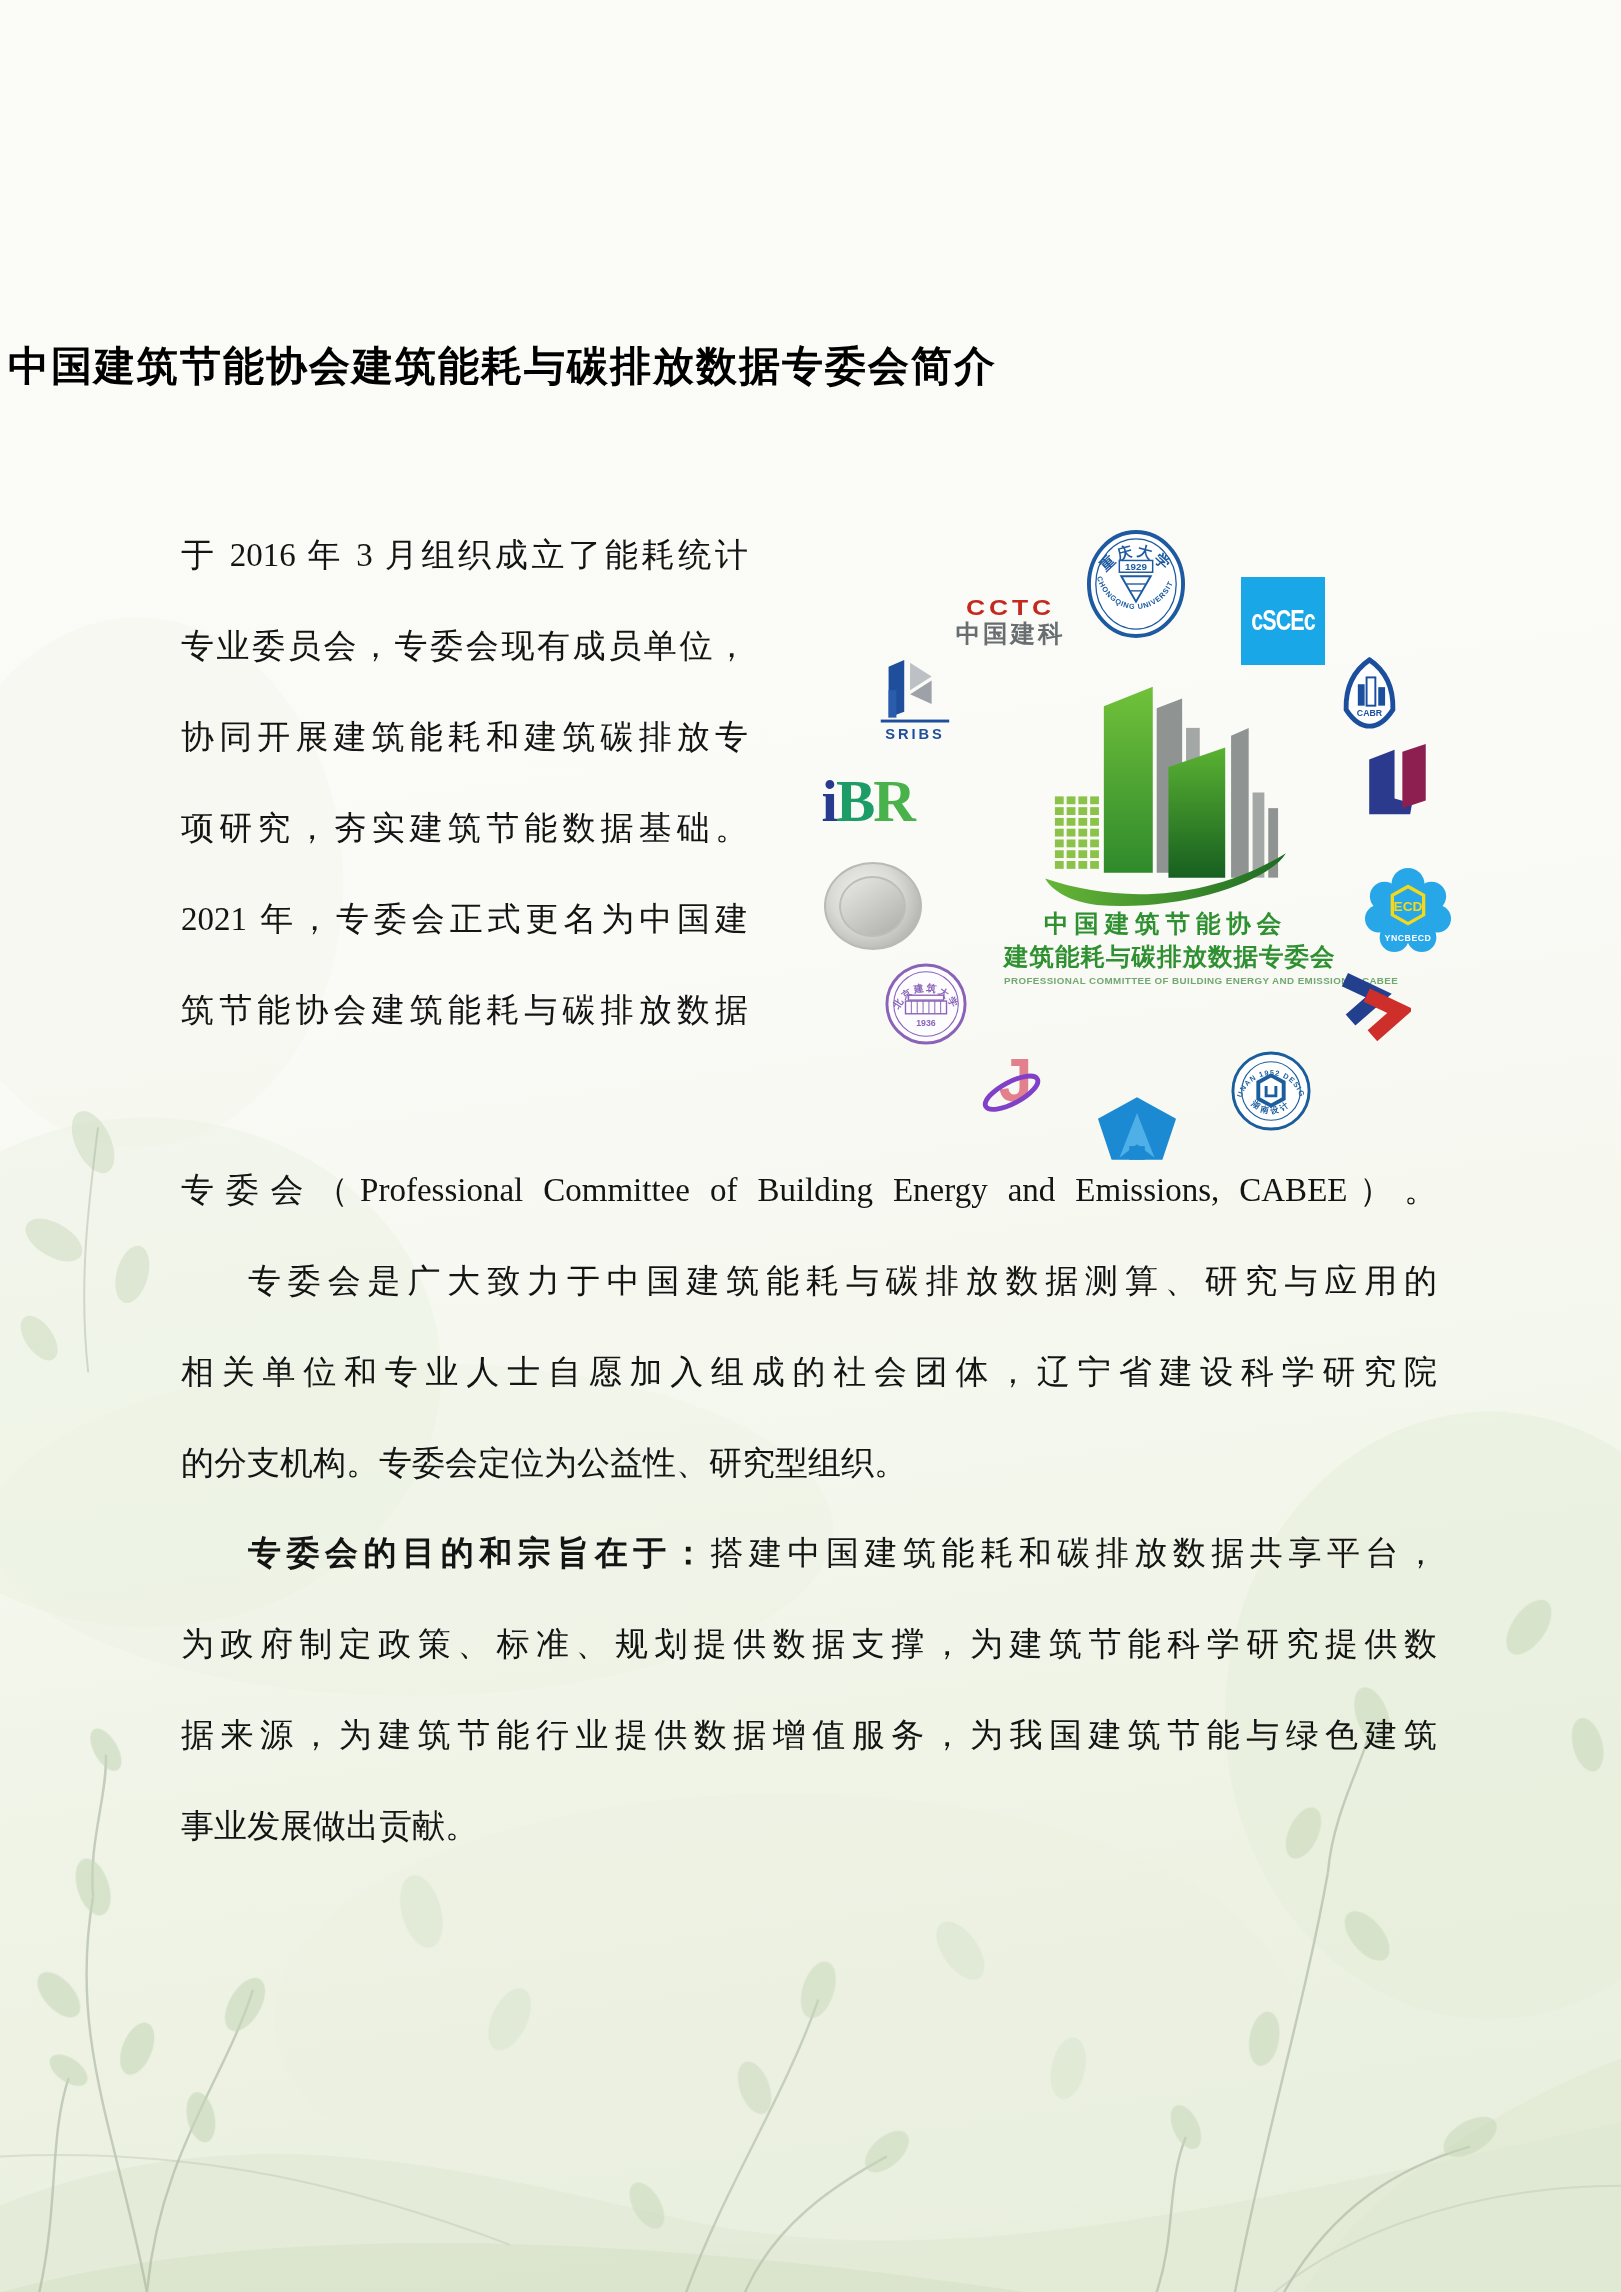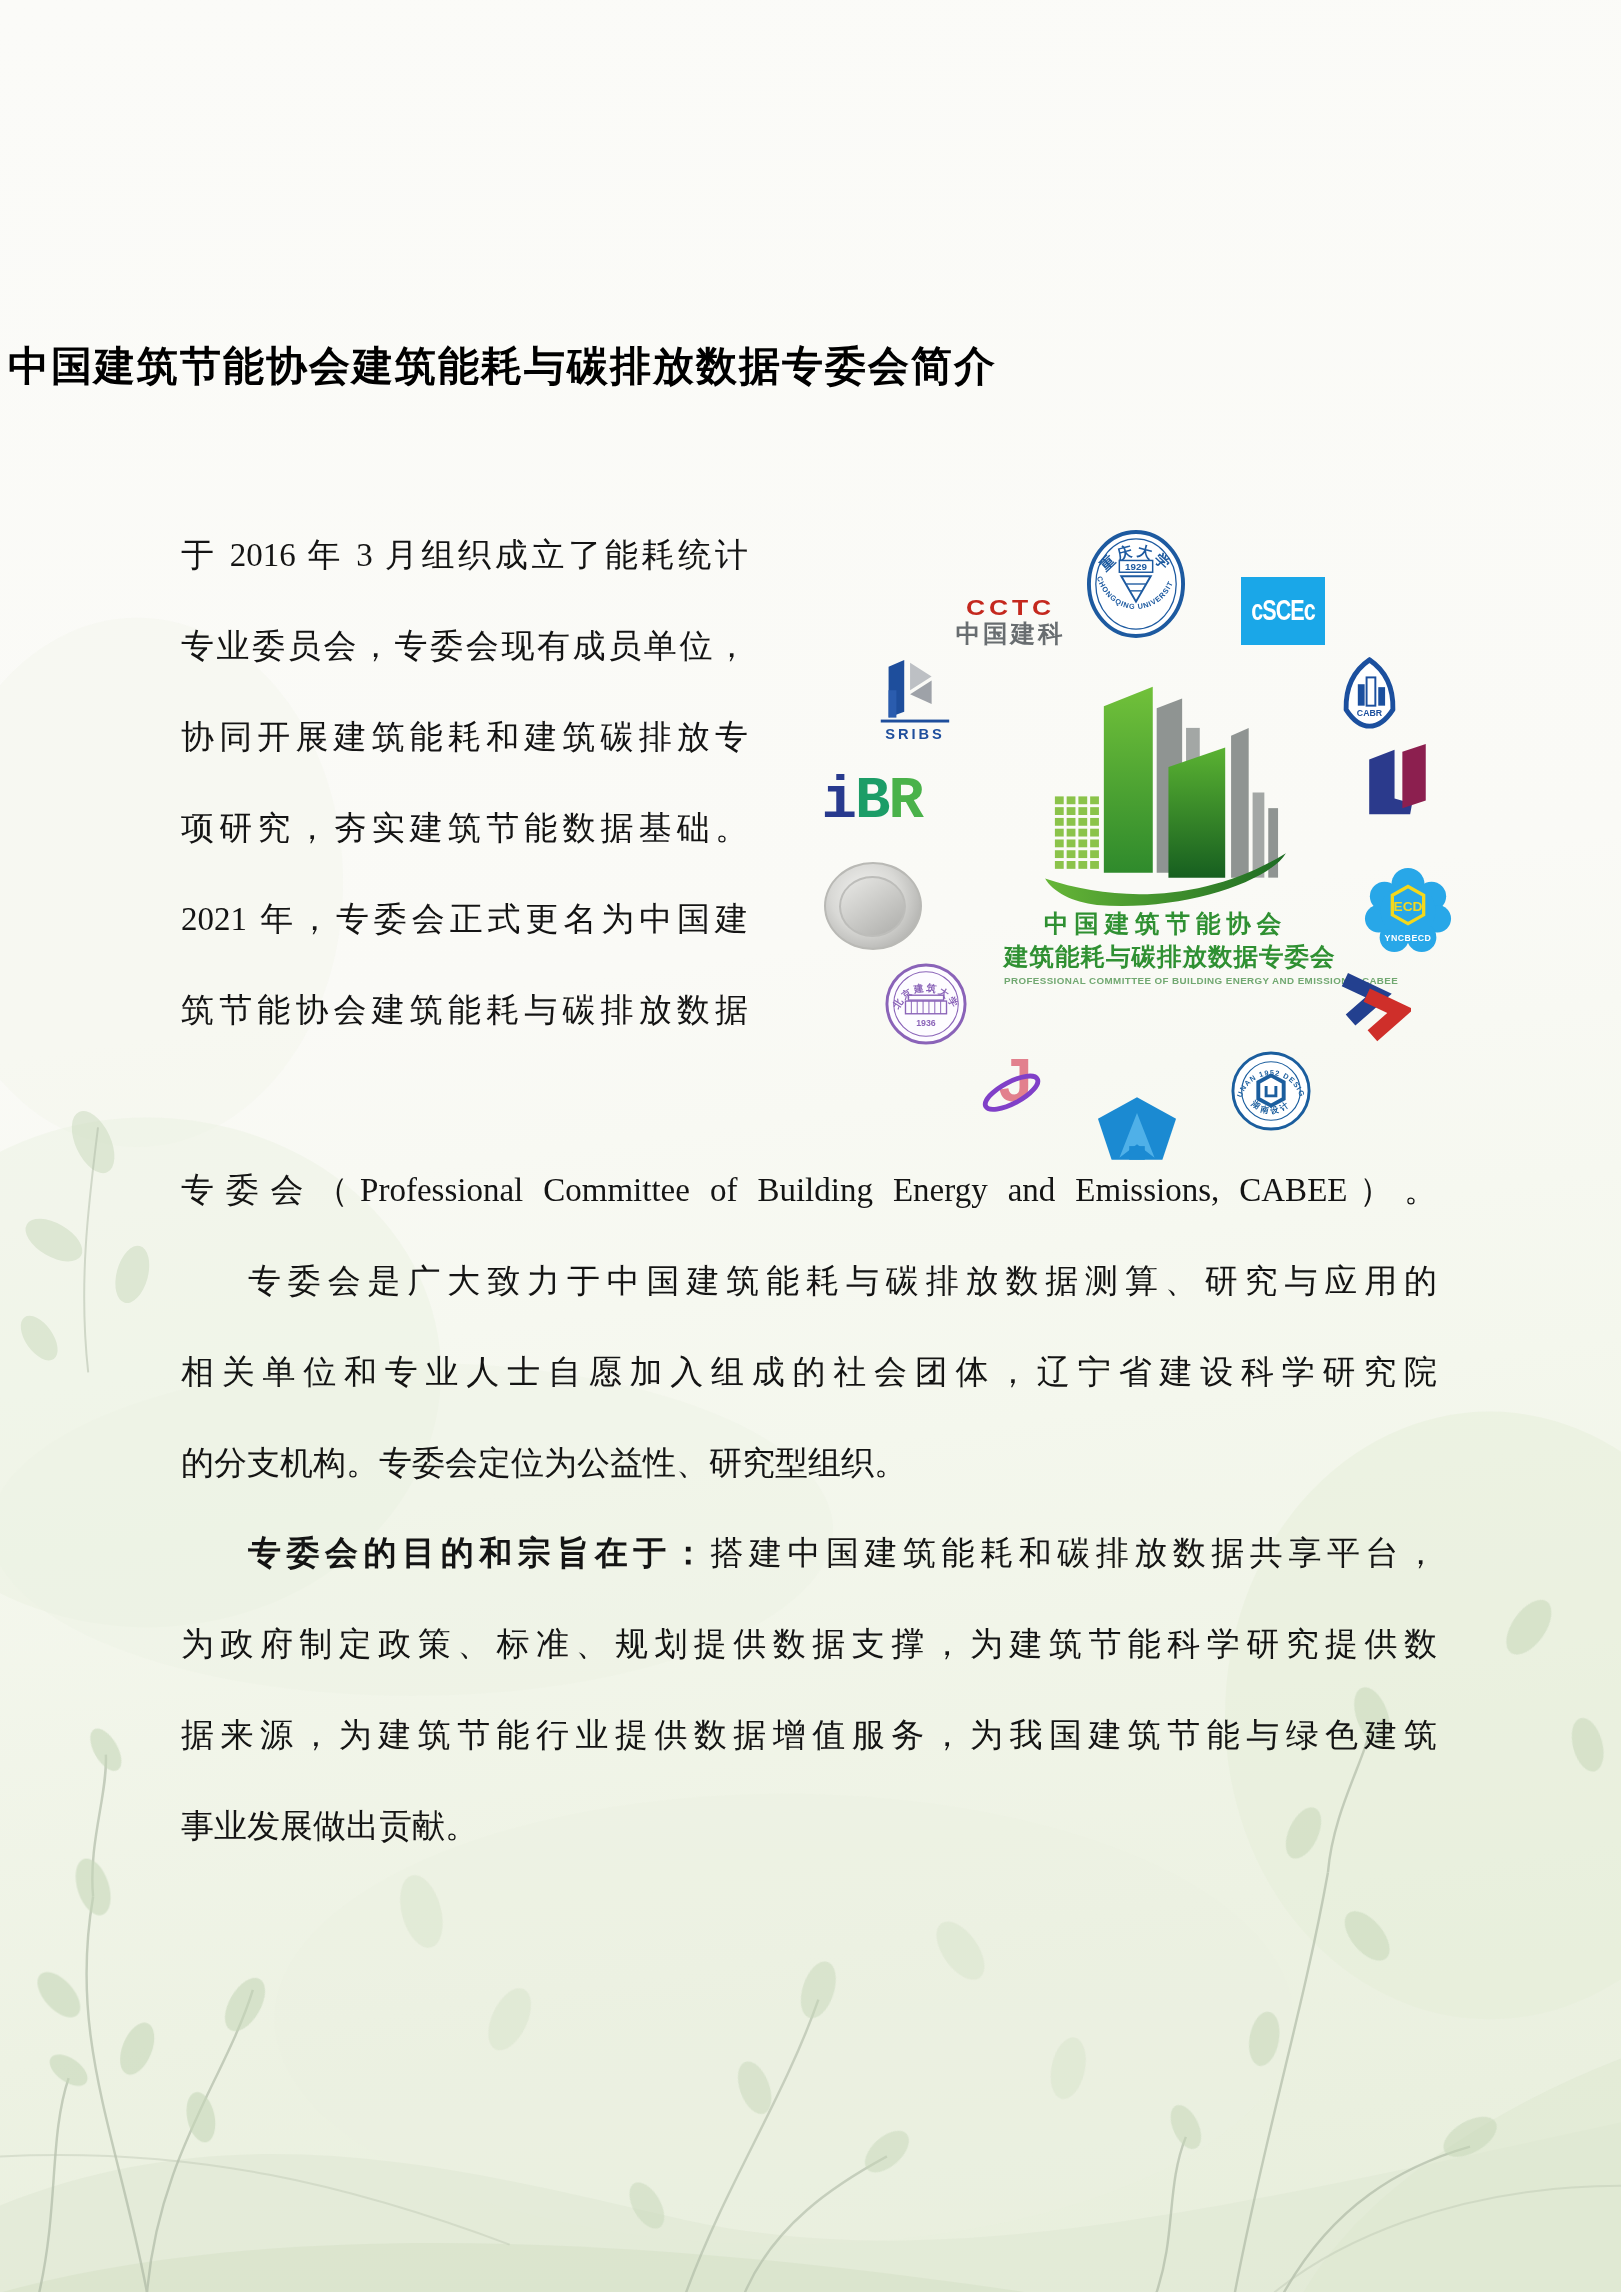--- a/index.html
+++ b/index.html
@@ -45,25 +45,25 @@
   #central .cn1{font-family:"Liberation Sans","DejaVu Sans",sans-serif;font-weight:700;color:#2f9032;font-size:24.5px;letter-spacing:5.9px;line-height:33px;white-space:nowrap;}
   #central .cn2{font-family:"Liberation Sans","DejaVu Sans",sans-serif;font-weight:700;color:#2f9032;font-size:24.5px;letter-spacing:1px;line-height:33px;white-space:nowrap;}
   #central .en{font-family:"Liberation Sans","DejaVu Sans",sans-serif;font-weight:700;color:#71a871;font-size:9.8px;letter-spacing:0.4px;line-height:15.7px;white-space:nowrap;}
 
   
   #cctc{left:142px;top:91px;width:129px;text-align:center;}
   #cctc .cctc-en{font-family:"Liberation Sans","DejaVu Sans",sans-serif;font-weight:700;font-size:26.5px;line-height:23.5px;color:#c4281e;letter-spacing:3.9px;transform:scaleY(.85);}
   #cctc .cctc-cn{font-family:"Liberation Sans","DejaVu Sans",sans-serif;font-weight:700;font-size:24.5px;line-height:27.4px;color:#686d70;letter-spacing:2.9px;}
 
   
-  #cscec{left:437px;top:72px;width:84px;height:68px;background:#1aa7e8;display:flex;align-items:center;justify-content:center;}
+  #cscec{left:437px;top:72px;width:84px;height:88px;background:#1aa7e8;display:flex;align-items:center;justify-content:center;}
   #cscec span{font-family:"Liberation Sans","DejaVu Sans",sans-serif;font-weight:700;color:#fff;font-size:21.6px;letter-spacing:-1px;transform:scaleY(1.35);}
 
   
-  #ibr{left:17.6px;top:261px;width:104px;height:74px;font-family:Liberation Mono, monospace;font-weight:700;font-size:59px;line-height:71px;letter-spacing:-2px;}
+  #ibr{left:17.6px;top:261px;width:104px;height:74px;font-family:Liberation Serif, serif;font-weight:700;font-size:59px;line-height:71px;letter-spacing:-2px;}
   #ibr .ibr-i{color:#283a8e;} #ibr .ibr-b{color:#1c9d67;} #ibr .ibr-r{color:#4ab24a;}
 
   
   #sibr{left:19.6px;top:357px;width:94px;height:84px;border-radius:50%;
     background:radial-gradient(circle at 42% 38%,#f4f4f2 0%,#d9d9d6 45%,#9d9d9a 100%);
     border:2px solid #b9b9b5;display:flex;align-items:center;justify-content:center;}
   #sibr .inner{width:63px;height:57px;border-radius:50%;border:2.9px solid #bdbdba;
     background:linear-gradient(145deg,#e9e9e6,#adadaa);}
 
   .seal-svg{display:block;}

